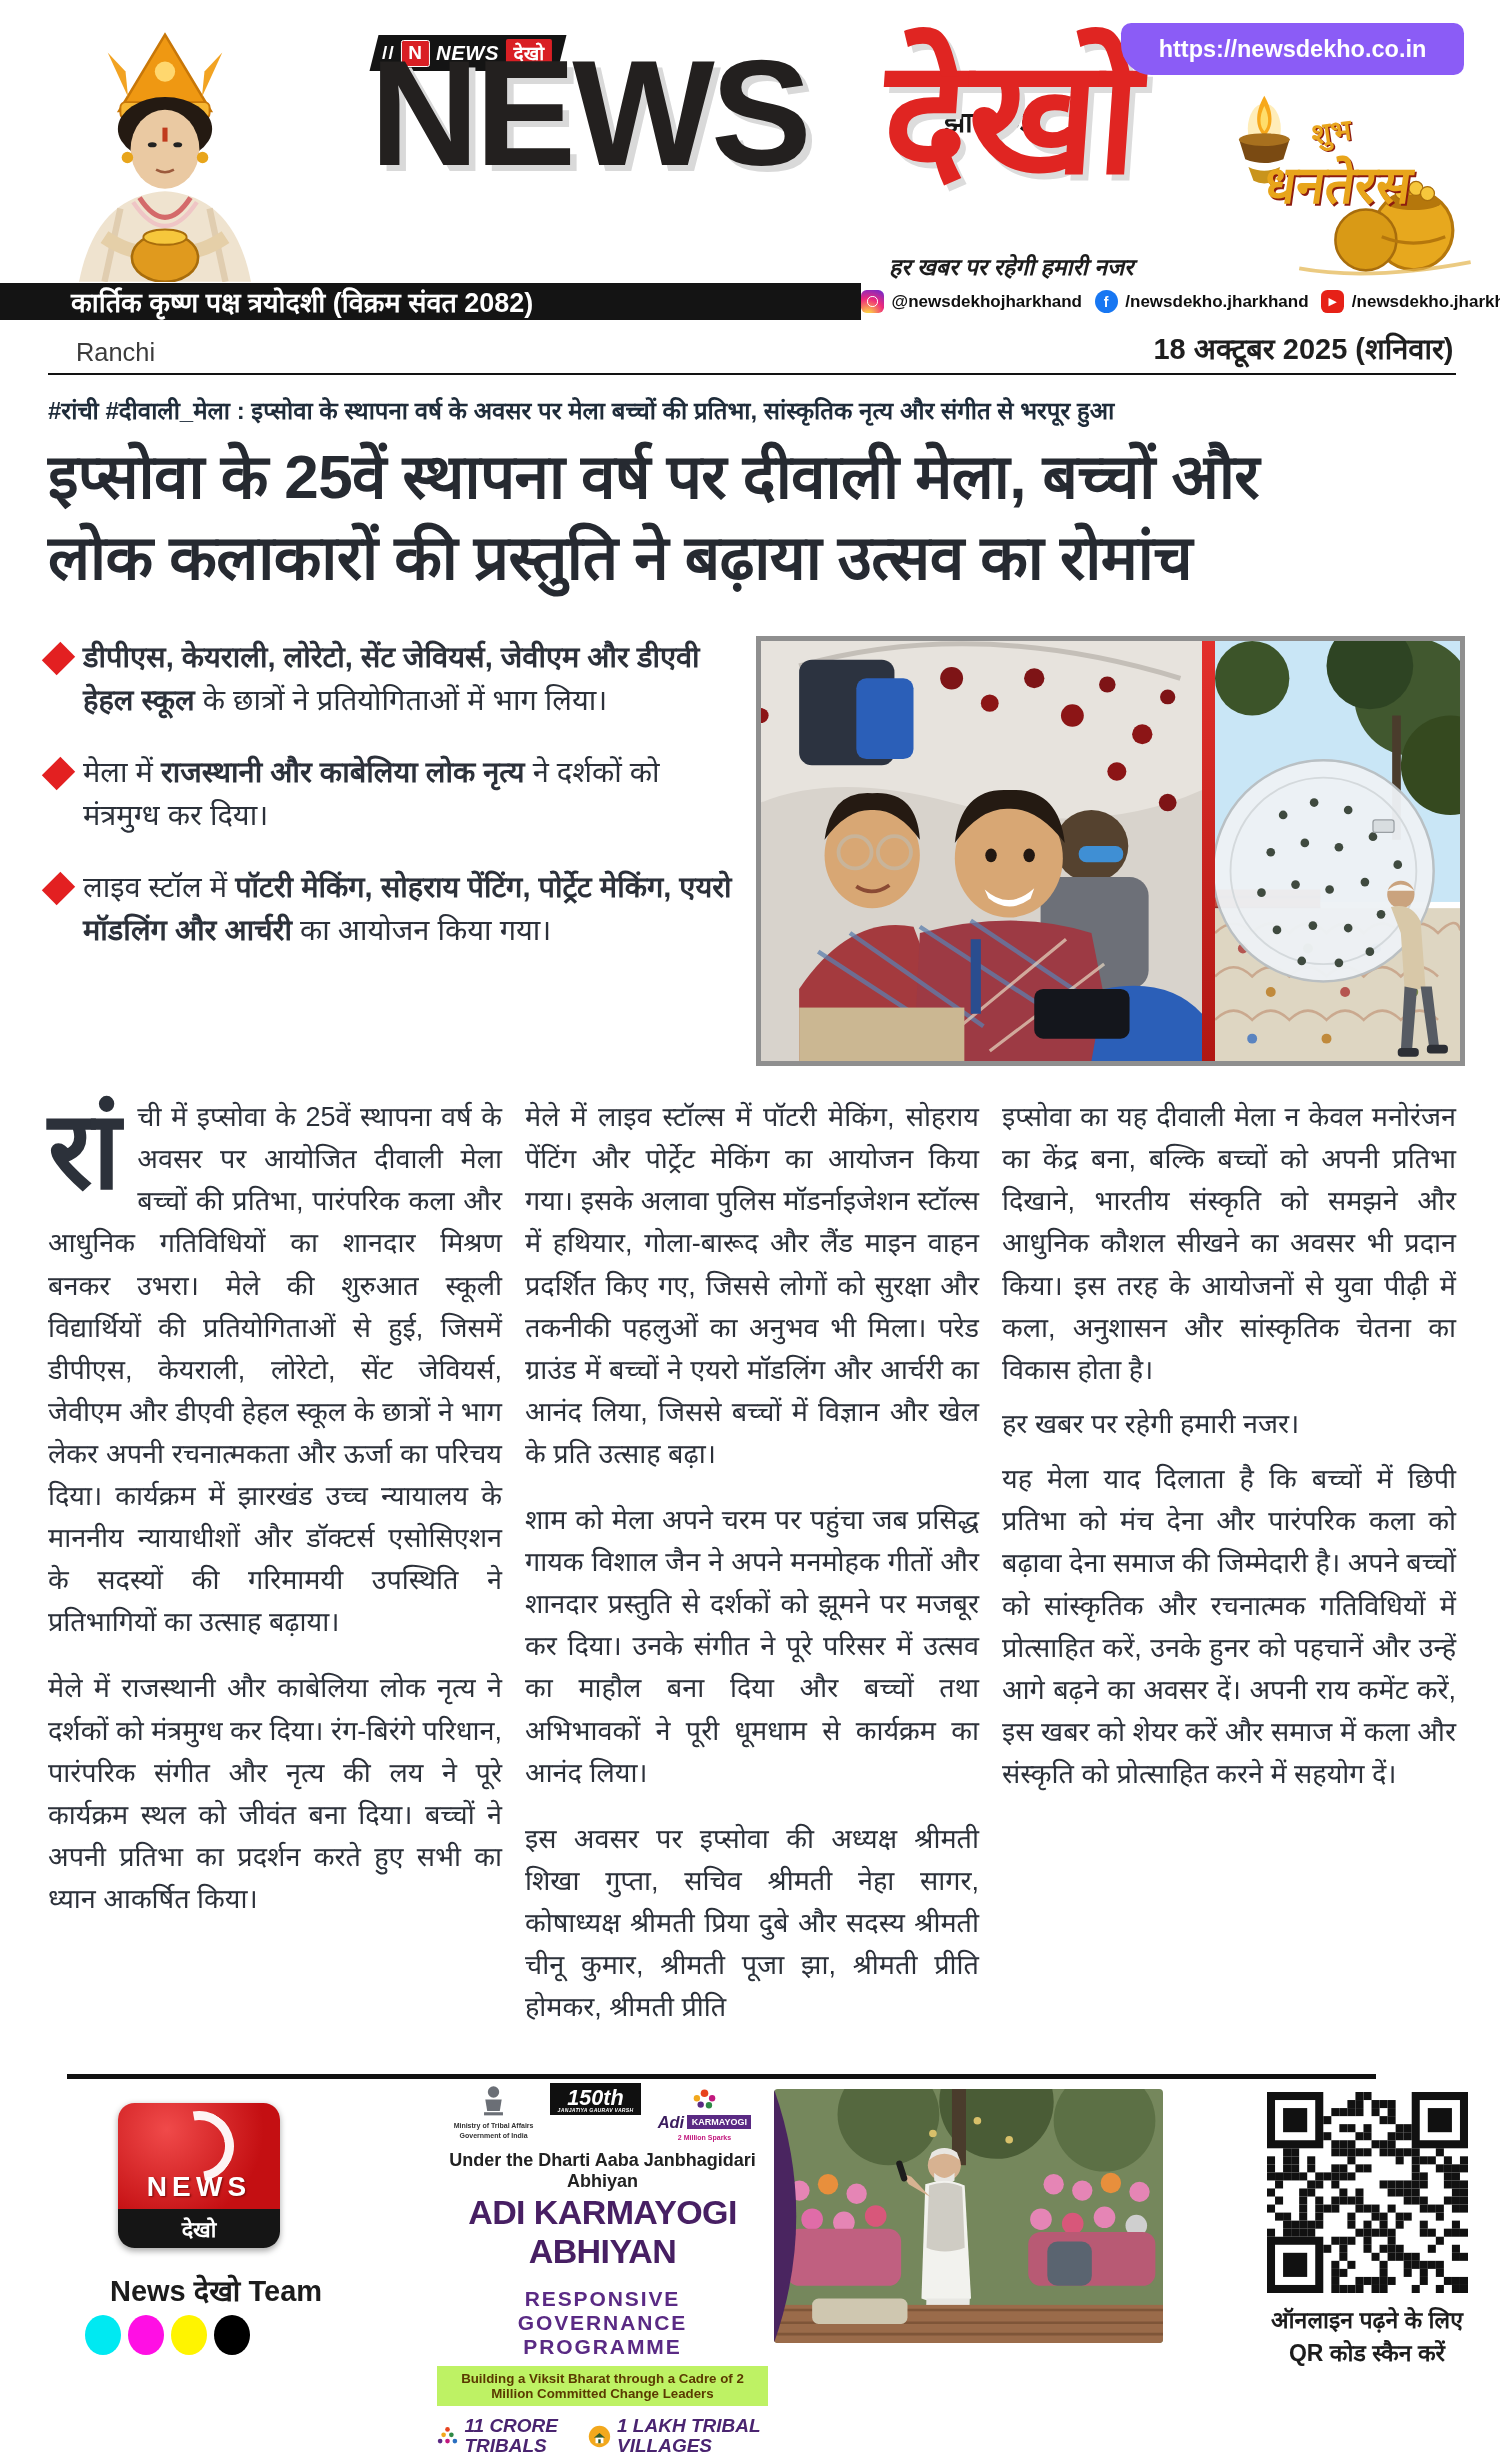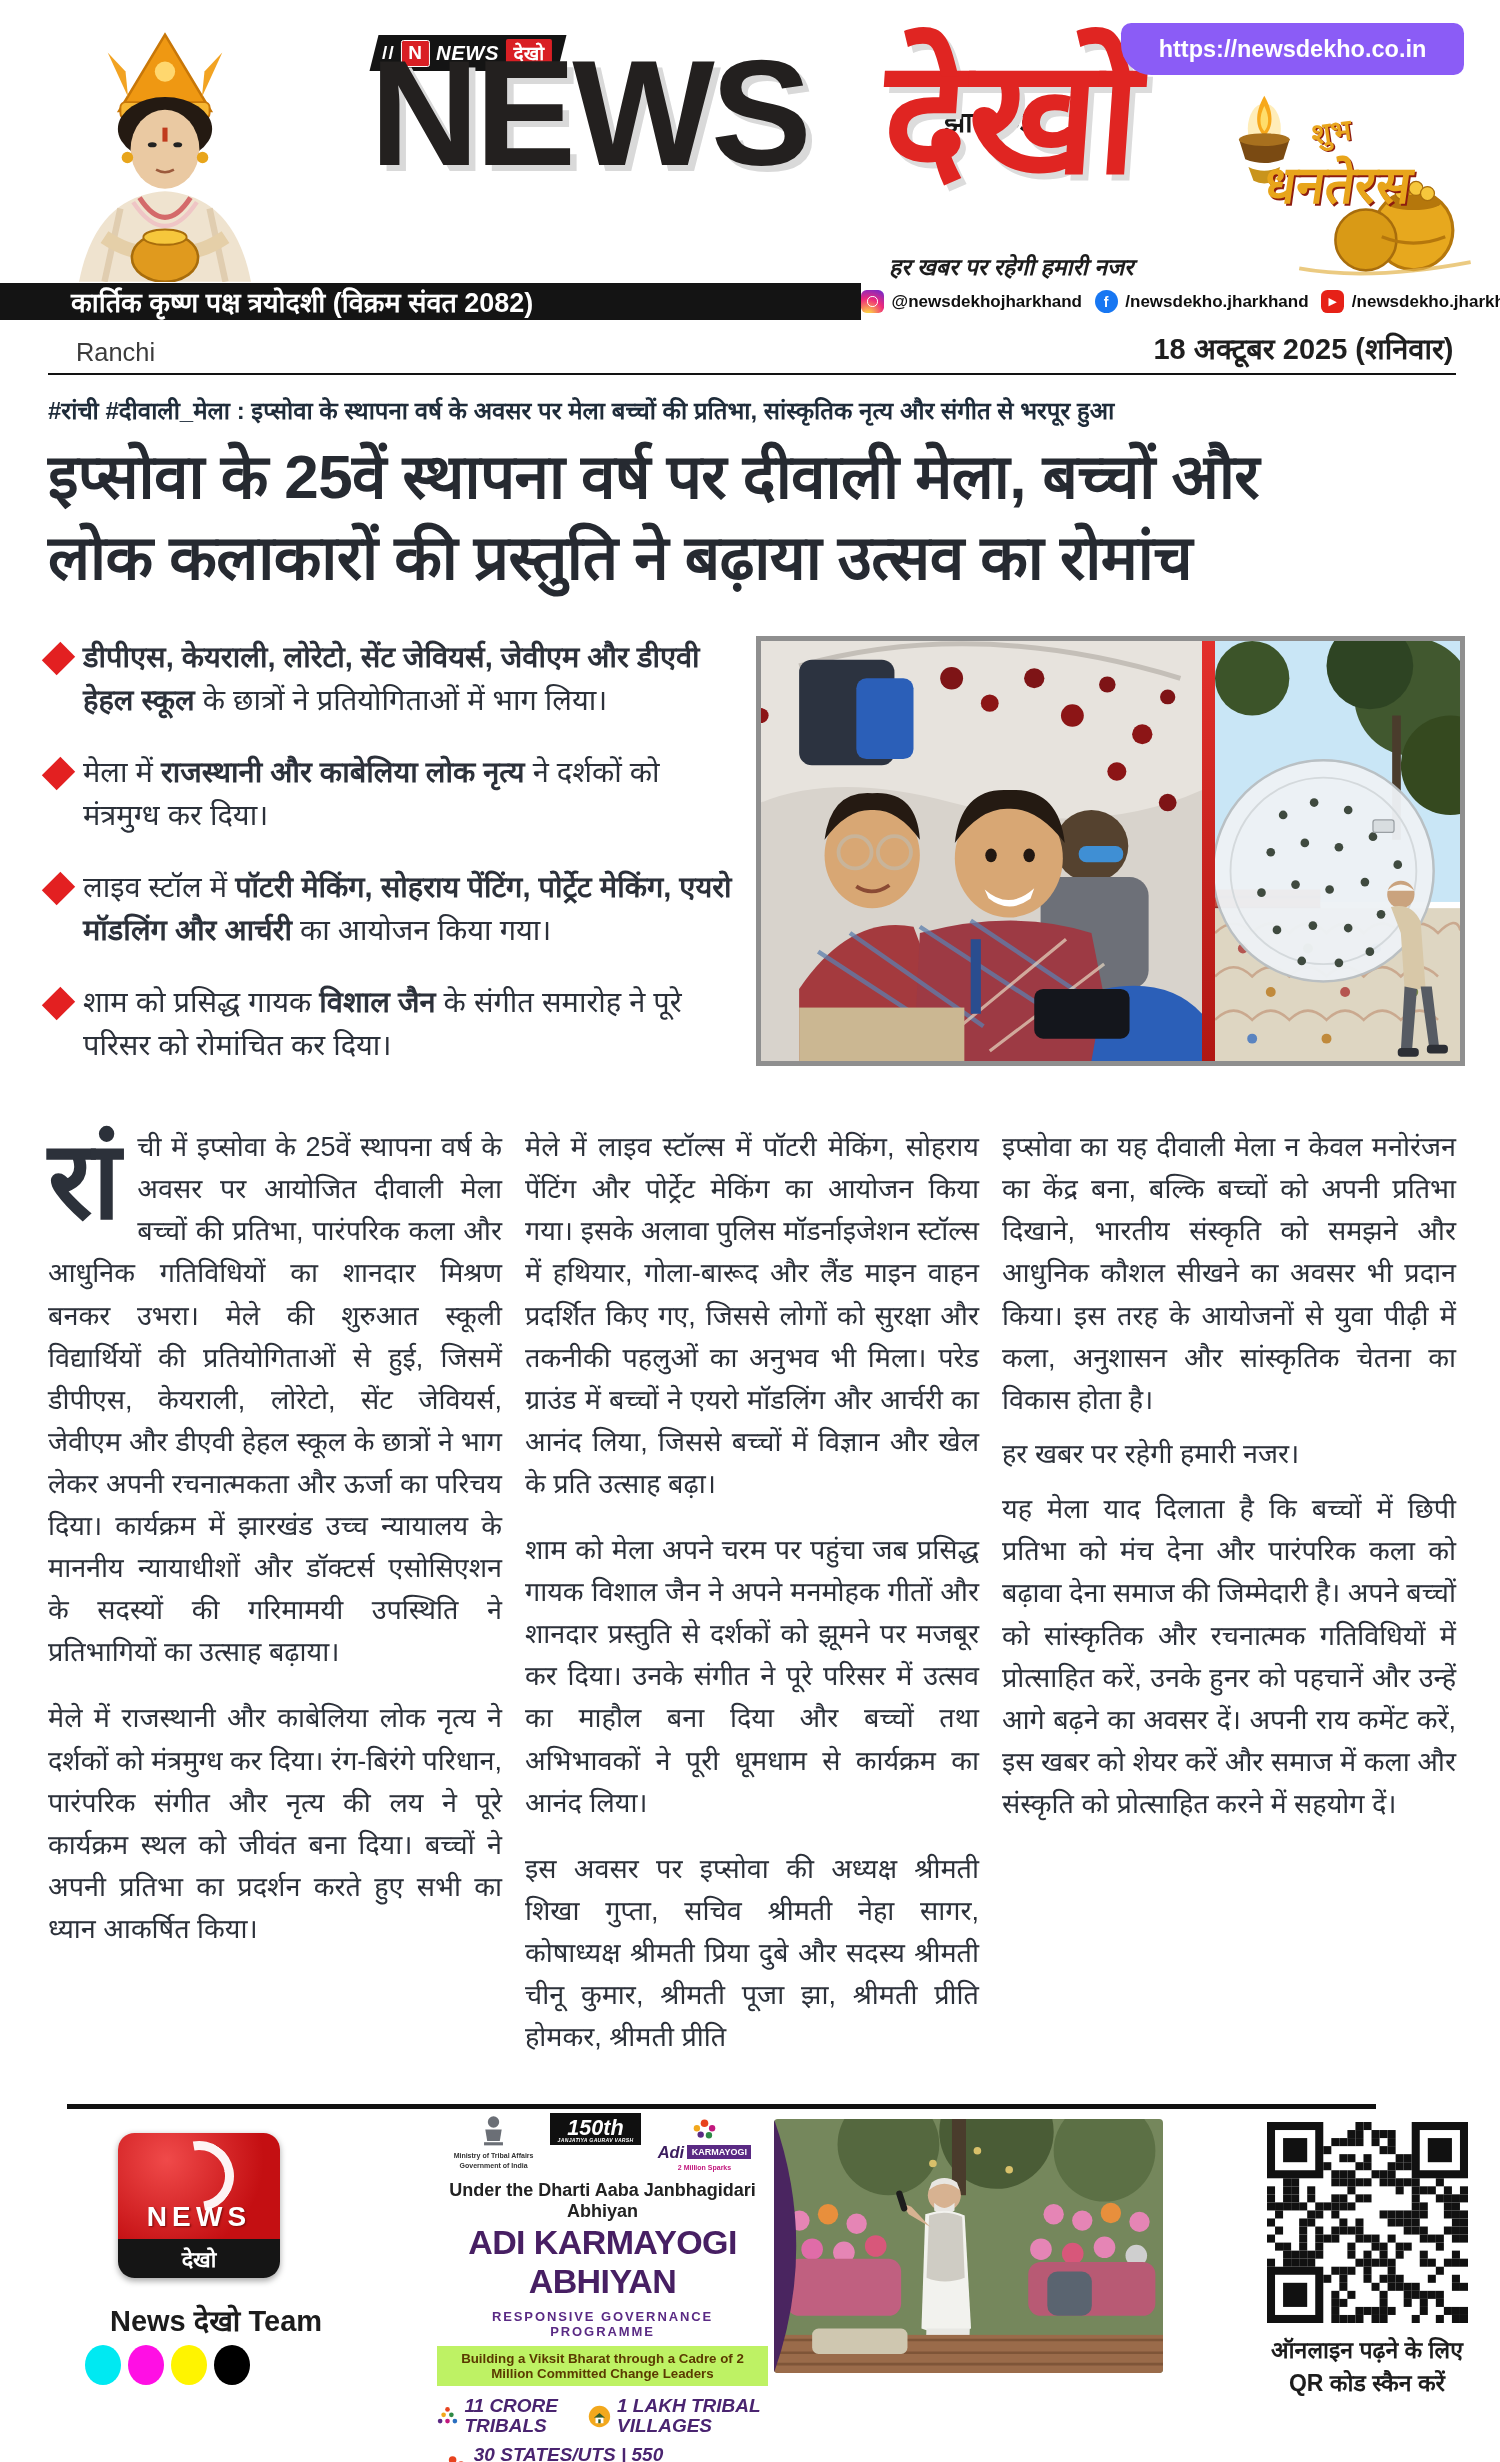--- a/index.html
+++ b/index.html
@@ -85,21 +85,21 @@
   .gl { display:flex; flex-direction:column; align-items:center; gap:1.9px; }
   .gl .cap { font-size:7px; font-weight:700; color:#333; line-height:1.25; }
   .logo150 { background:#101010; color:#fff; font-weight:900; font-size:21.6px; font-style:italic; padding:3.8px 7.6px 1.3px; line-height:1; }
   .logo150 small { display:block; font-size:5.1px; font-weight:700; letter-spacing:0.3px; }
   .adi-row { display:flex; align-items:center; gap:3.2px; }
   .adi-script { font-size:16.5px; font-weight:800; font-style:italic; color:#3b1d5e; }
   .adi-box { background:#5a2a84; color:#fff; font-size:9px; font-weight:900; padding:1.9px 4.4px; }
   .spark { font-size:7px; font-weight:800; color:#c2187e; }
   .c-under { font-size:18px; font-weight:600; color:#222; margin-top:1.3px; }
   .c-title { font-size:34px; font-weight:900; color:#471f63; letter-spacing:-0.6px; margin-top:1.3px; }
-  .c-sub { font-size:13px; font-weight:800; color:#5a2a84; letter-spacing:1.9px; margin-top:8px; }
+  .c-sub { font-size:21px; font-weight:800; color:#5a2a84; letter-spacing:1.9px; margin-top:16px; }
   .c-band { margin-top:6.4px; background:#bef264; color:#5a3a00; font-weight:800; font-size:13.3px; padding:5.1px 5.1px; }
   .c-stats { display:flex; justify-content:center; align-items:center; gap:11.4px; margin-top:10.2px; }
   .c-stat { display:flex; align-items:center; gap:6.4px; font-size:19px; font-weight:900; font-style:italic; color:#4a2470; text-align:left; line-height:1.05; }
   .c-stat3 { margin-top:9px; justify-content:flex-start; padding-left:7.6px; }
 
   .f-photo { position:absolute; left:774px; top:10.2px; width:389px; height:254px; border-radius:3.8px; overflow:hidden; }
   .f-photo svg { display:block; width:100%; height:100%; }
 
   .qr-wrap { position:absolute; left:1262px; top:12.7px; width:210px; text-align:center; }
   .qr-box { width:201px; height:201px; margin:0 auto; background:#fff; }
@@ -202,24 +202,20 @@
           <span class="diamond"></span>
           <span><span></span><b>डीपीएस, केयराली, लोरेटो, सेंट जेवियर्स, जेवीएम और डीएवी हेहल स्कूल</b><span> के छात्रों ने प्रतियोगिताओं में भाग लिया।</span></span>
         </li>
       <li>
           <span class="diamond"></span>
           <span><span>मेला में </span><b>राजस्थानी और काबेलिया लोक नृत्य</b><span> ने दर्शकों को मंत्रमुग्ध कर दिया।</span></span>
         </li>
       <li>
           <span class="diamond"></span>
           <span><span>लाइव स्टॉल में </span><b>पॉटरी मेकिंग, सोहराय पेंटिंग, पोर्ट्रेट मेकिंग, एयरो मॉडलिंग और आर्चरी</b><span> का आयोजन किया गया।</span></span>
-        </li>
-      <li>
-          <span class="diamond"></span>
-          <span><span>शाम को प्रसिद्ध गायक </span><b>विशाल जैन</b><span> के संगीत समारोह ने पूरे परिसर को रोमांचित कर दिया।</span></span>
         </li>
     </ul>
 
     <div class="photos">
       <div class="photo-left">
         <svg viewBox="0 0 694 676" preserveAspectRatio="none">
           <rect width="694" height="676" fill="#d8d3cc"></rect>
           <path d="M0,0 H694 V240 Q520,320 300,260 Q120,210 0,260 Z" fill="#e7e3dd"></path>
           <path d="M60,40 Q340,-40 660,60" stroke="#c4bfb8" stroke-width="8" fill="none"></path>
           <circle cx="300" cy="60" r="18" fill="#7e1416"></circle>

